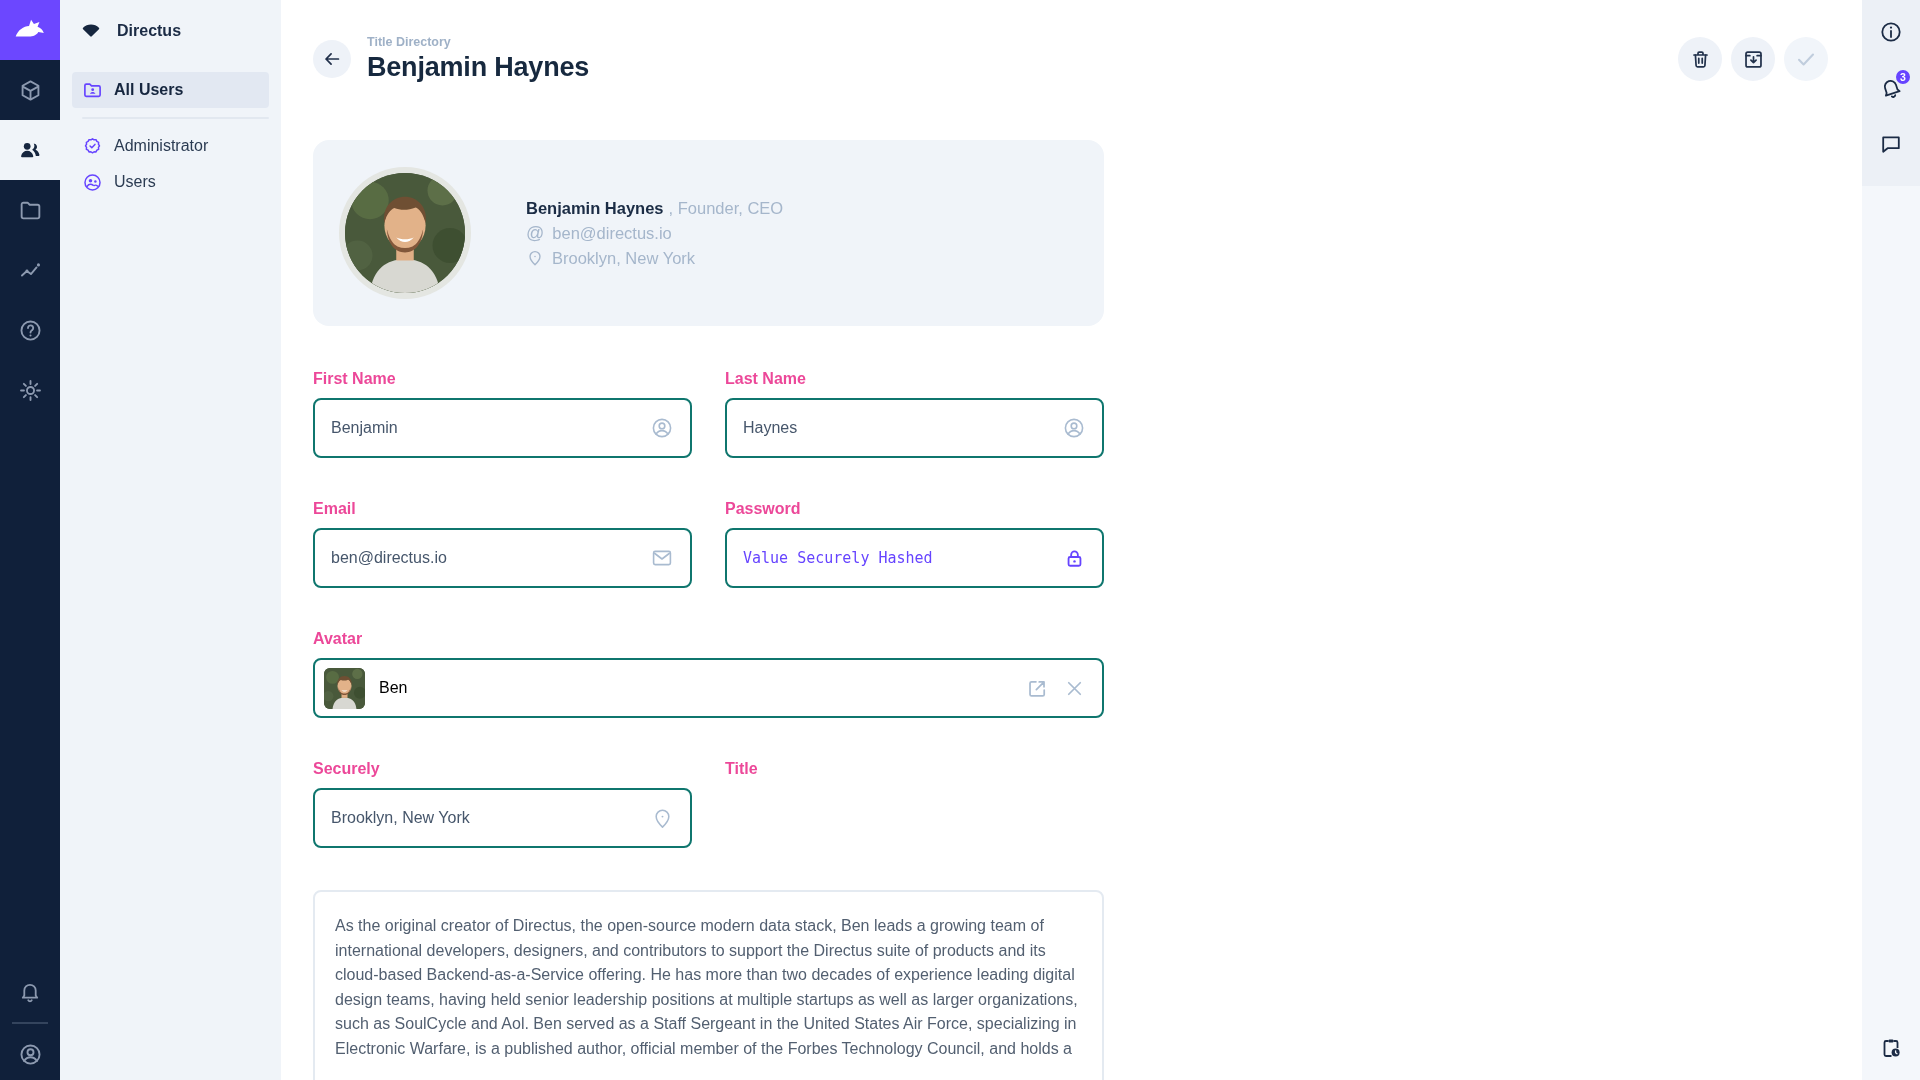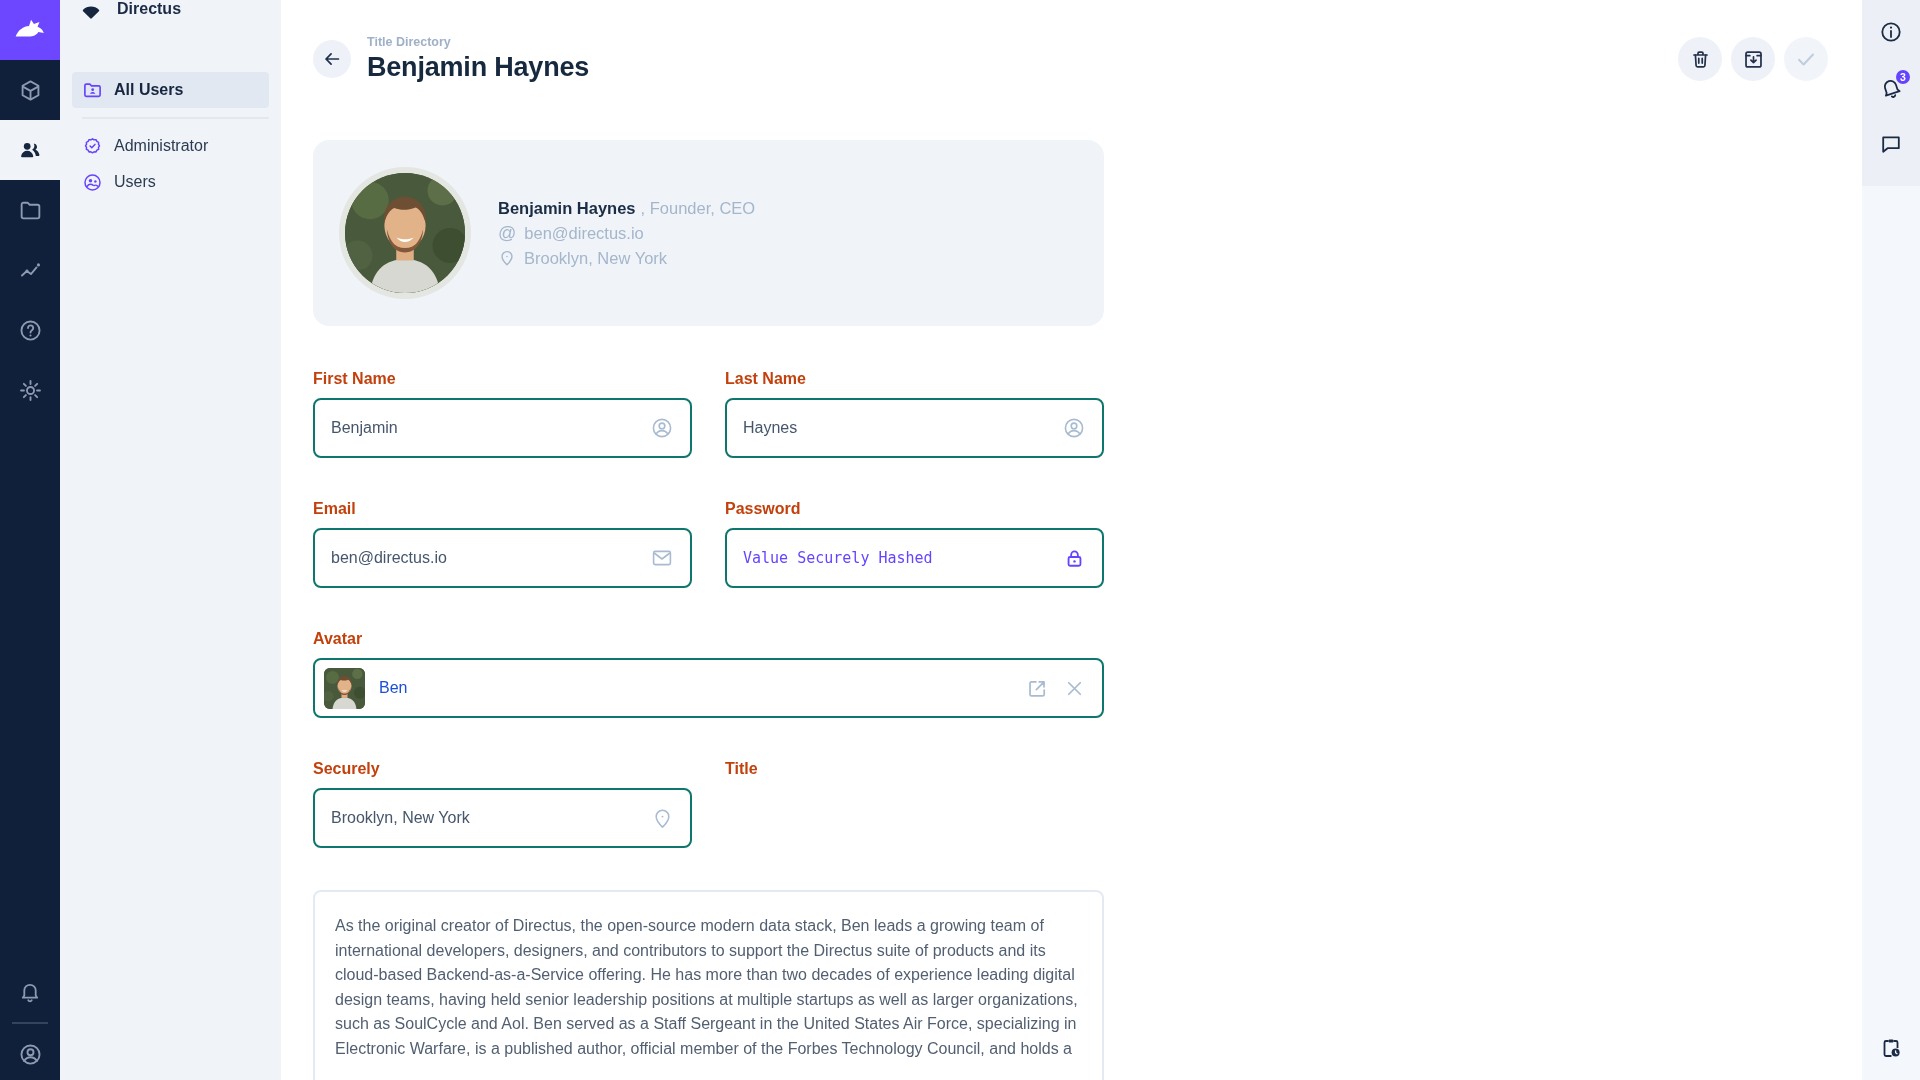--- a/index.html
+++ b/index.html
@@ -11,60 +11,60 @@
   .module-bar { width: 60px; background: #10203a; flex-shrink: 0; display: flex; flex-direction: column; align-items: center; }
   .logo { width: 60px; height: 60px; background: #6c47ff; border: none; display: flex; align-items: center; justify-content: center; cursor: pointer; }
   .mod { width: 60px; height: 60px; background: none; border: none; display: flex; align-items: center; justify-content: center; color: #8d9ab0; cursor: pointer; }
   .mod.active { background: #f0f4f9; color: #16263f; }
   .mod-bottom { margin-top: auto; display: flex; flex-direction: column; align-items: center; width: 60px; }
   .mod-bottom .mod { height: 52px; }
   .mod-divider { width: 36px; height: 2px; background: #34445d; margin: 4px 0; }
 
   
   .sidebar { width: 221px; background: #f0f4f9; flex-shrink: 0; }
-  .sidebar-header { height: 62px; display: flex; gap: 13px; padding: 0 18px; cursor: pointer; }
+  .sidebar-header { height: 62px; display: flex; align-items: center; gap: 13px; padding: 0 18px; cursor: pointer; }
   .sidebar-header .pname { font-size: 16px; font-weight: 600; color: #1b2b45; }
   .sidebar-nav { padding: 10px 12px; }
   .nav-item { display: flex; align-items: center; gap: 11px; height: 36px; padding: 0 10px; border-radius: 4px; font-size: 16px; font-weight: 500; color: #2b3b52; cursor: pointer; }
   .nav-item.active { background: #e2e8f2; color: #16263f; font-weight: 600; }
   .nav-item .nicon { color: #6644ff; display: flex; }
   .nav-divider { height: 2px; background: #e2e8f0; margin: 9px 0 9px 10px; border-radius: 1px; }
 
   
   .main { flex: 1; background: #fff; overflow: hidden; }
   .page-header { height: 108px; display: flex; align-items: center; padding: 10px 34px 0 32px; }
   .back-btn { width: 38px; height: 38px; border-radius: 50%; background: #eef2f8; border: none; color: #21304a; display: flex; align-items: center; justify-content: center; cursor: pointer; margin-right: 16px; flex-shrink: 0; }
   .breadcrumb { font-size: 12.5px; font-weight: 600; color: #9fb1c7; margin-bottom: 3px; }
   .page-title { font-size: 27px; font-weight: 700; color: #17293f; letter-spacing: -0.2px; }
   .actions { margin-left: auto; display: flex; gap: 9px; }
   .action { width: 44px; height: 44px; border-radius: 50%; background: #eef2f8; border: none; color: #22324c; display: flex; align-items: center; justify-content: center; cursor: pointer; }
   .action.disabled { color: #c0cddd; background: #f1f5fa; }
 
   .content { padding: 32px 0 0 32px; width: 823px; }
 
-  .user-card { width: 791px; height: 186px; background: #f0f4f9; border-radius: 16px; display: flex; align-items: center; padding-left: 26px; margin-bottom: 44px; }
+  .user-card { width: 791px; height: 186px; background: #f0f4f9; border-radius: 16px; display: flex; align-items: center; padding-left: 26px; margin-bottom: 44px; gap: 28px; }
   .avatar-lg { width: 132px; height: 132px; border-radius: 50%; overflow: hidden; border: 6px solid rgba(255,255,255,0.85); flex-shrink: 0; background: #4a5a3c; }
   .avatar-lg svg, .thumb svg { display: block; width: 100%; height: 100%; }
   .user-meta { margin-left: 27px; font-size: 16.5px; }
   .uname { font-weight: 700; color: #1b2c45; }
   .urole { color: #a5b6cb; font-weight: 500; margin-left: 5px; }
   .meta-line { display: flex; align-items: center; gap: 8px; color: #a5b6cb; margin-top: 6px; font-weight: 500; }
   .at-glyph { font-size: 18px; line-height: 1; }
 
   .grid { display: grid; grid-template-columns: 379px 379px; column-gap: 33px; row-gap: 42px; width: 791px; }
   .field.full { grid-column: 1 / 3; }
-  .flabel { display: block; font-size: 16px; font-weight: 700; color: #c2410c; margin-bottom: 10px; }
+  .flabel { display: block; font-size: 16px; font-weight: 700; color: #ec4899; margin-bottom: 10px; }
   .input { display: flex; align-items: center; height: 60px; border: 2px solid #0f766e; border-radius: 8px; background: #fff; padding: 0 16px; }
   .input input { border: none; outline: none; flex: 1; min-width: 0; font-size: 16px; color: #46566b; font-family: "Liberation Sans", sans-serif; background: transparent; }
   .tail-icon { color: #a9bbd0; margin-left: 10px; display: flex; flex-shrink: 0; }
   .password-input input { font-family: "DejaVu Sans Mono", monospace; color: #6644ff; font-size: 15px; }
   .password-input .tail-icon { color: #6644ff; }
   .avatar-row { padding: 0 16px 0 9px; cursor: pointer; }
   .thumb { width: 41px; height: 41px; border-radius: 6px; overflow: hidden; margin-right: 14px; flex-shrink: 0; background: #4a5a3c; }
-  .thumb-label { flex: 1; font-size: 16px; color: #1d4ed8; }
+  .thumb-label { flex: 1; font-size: 16px; color: #000000; }
   .icon-btn { background: none; border: none; color: #a9bbd0; cursor: pointer; display: flex; padding: 0; margin-left: 14px; }
   textarea { width: 791px; height: 300px; border: 2px solid #e4eaf1; border-radius: 8px; padding: 22px 20px; font-family: "Liberation Sans", sans-serif; font-size: 16px; line-height: 24.5px; color: #525f70; resize: none; outline: none; display: block; }
 
   
   .right-bar { width: 58px; background: #f4f7fb; flex-shrink: 0; display: flex; flex-direction: column; align-items: center; }
   .rb-top { width: 58px; background: #ecf0f6; display: flex; flex-direction: column; align-items: center; padding: 4px 0 14px; }
   .rb-btn { width: 58px; height: 56px; background: none; border: none; color: #1b2b45; display: flex; align-items: center; justify-content: center; cursor: pointer; position: relative; }
   .tilt { transform: rotate(-18deg); }
   .badge { position: absolute; top: 8px; right: 8px; min-width: 18px; height: 18px; border-radius: 9px; background: #6644ff; color: #fff; font-size: 10.5px; font-weight: 700; display: flex; align-items: center; justify-content: center; border: 2px solid #ecf0f6; }
   .rb-bottom { margin-top: auto; padding-bottom: 4px; }

